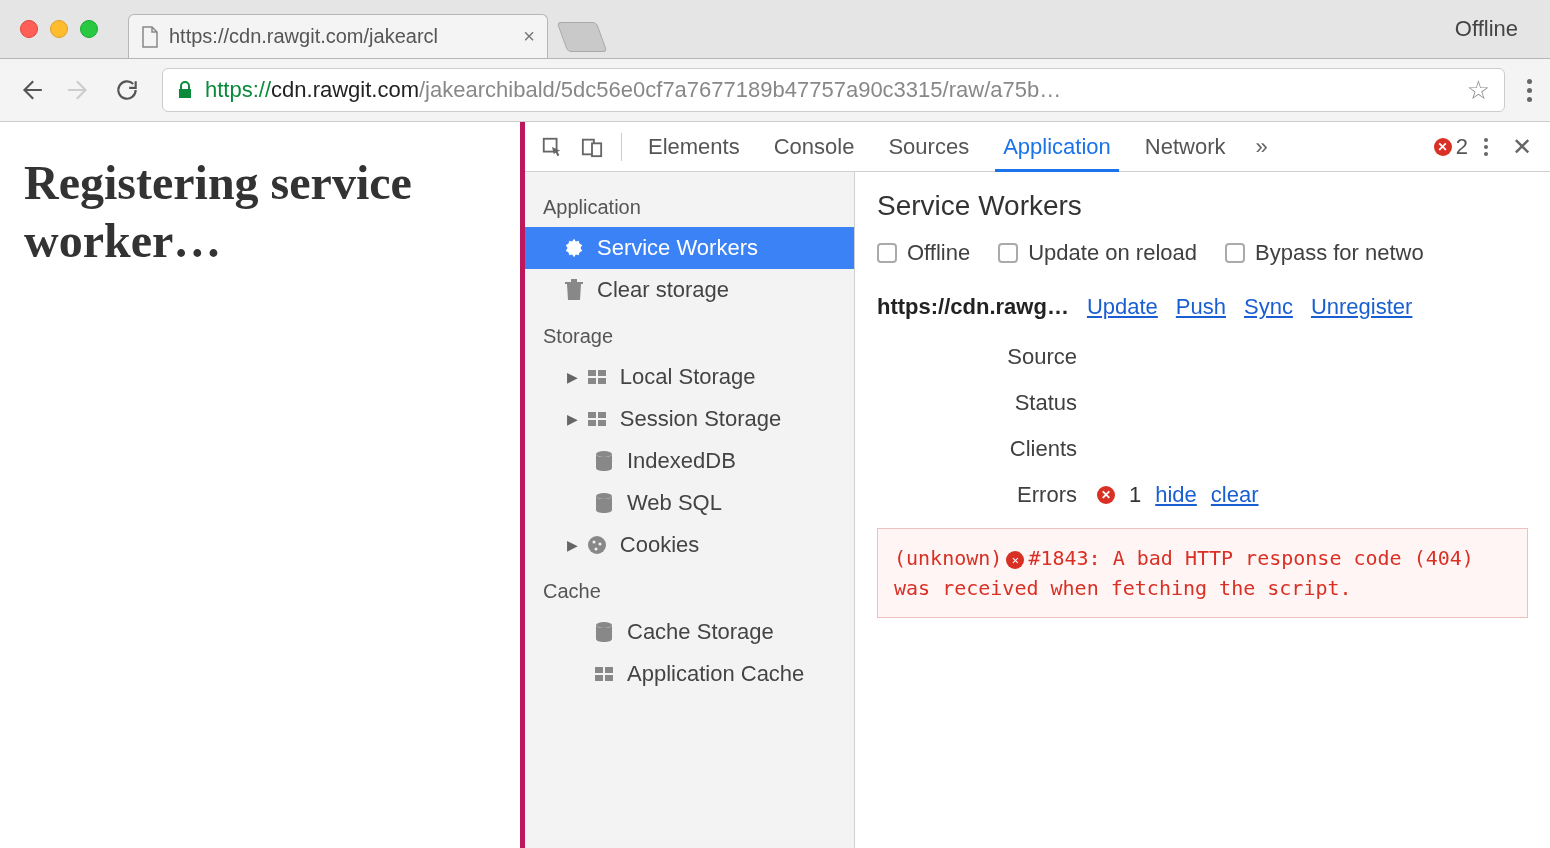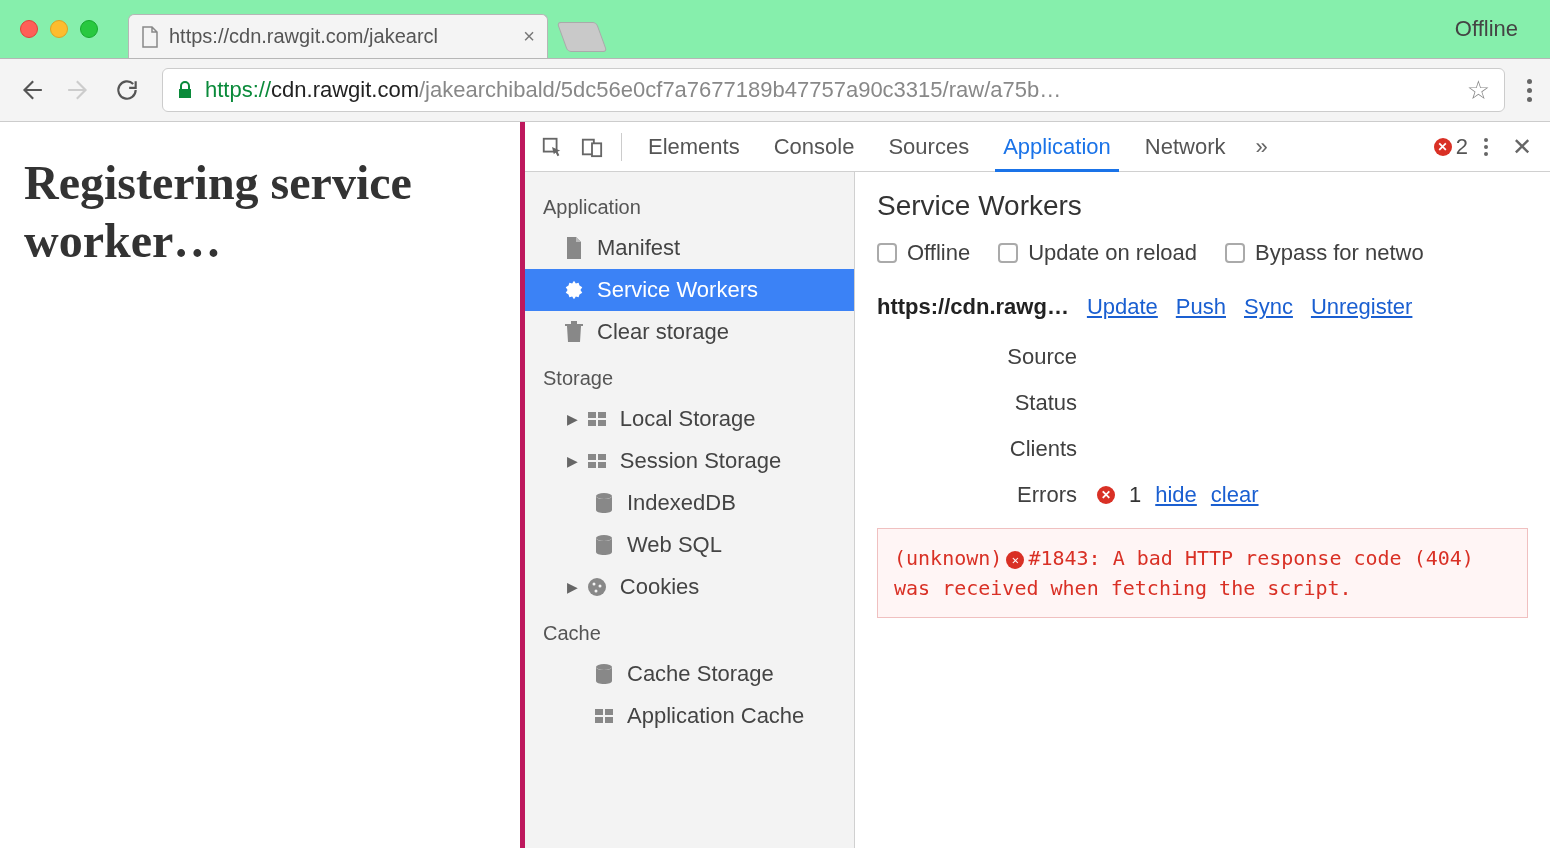--- a/index.html
+++ b/index.html
@@ -1,19 +1,19 @@
 <!DOCTYPE html>
 <html><head>
 <meta charset="utf-8">
 <style>
 * { box-sizing: border-box; margin: 0; padding: 0; }
 body { font-family: -apple-system, BlinkMacSystemFont, "Segoe UI", Helvetica, Arial, sans-serif; font-size: 14px; color: #333; background: #fff; width: 1550px; height: 848px; overflow: hidden; }
 
 
-.chrome { background: #86efac; }
+.chrome { background: #e5e5e5; }
 .tab-bar { display: flex; align-items: flex-end; height: 58px; padding: 0 12px; position: relative; }
 .traffic { display: flex; gap: 12px; align-items: center; padding-left: 8px; padding-bottom: 20px; }
 .tl { width: 18px; height: 18px; border-radius: 50%; }
 .tl.red { background:#ff5f57; border:1px solid #e14137; }
 .tl.yellow { background:#febc2e; border:1px solid #dfa022; }
 .tl.green { background:#28c840; border:1px solid #17a92d; }
 .tab { background:#f4f4f4; border:1px solid #b6b6b6; border-bottom:none; border-radius:6px 6px 0 0; height:44px; display:flex; align-items:center; padding:0 12px; margin-left:30px; min-width:420px; position:relative; }
 .tab .favicon { margin-right:10px; color:#777; }
 .tab .title { font-size:20px; color:#555; white-space:nowrap; overflow:hidden; text-overflow:ellipsis; flex:1; }
 .tab .close { font-size:20px; color:#777; margin-left:8px; }
@@ -170,29 +170,20 @@
           <span></span>
           <span></span>
           <span></span>
         </div>
       <span class="closex">✕</span>
     </div>
 
     <div class="dt-body">
       <div class="dt-side">
         <div class="side-head">Application</div>
-        <div class="side-item">
-          <span class="sicn">
-              <svg width="18" height="22" viewBox="0 0 18 22">
-                <path fill="#888" d="M2 0h9l5 5v17H2z"></path>
-                <path fill="#bbb" d="M11 0v5h5z"></path>
-              </svg>
-            </span>
-          <span>Manifest</span>
-        </div>
         <div class="side-item selected">
           <span class="sicn">
               <svg width="22" height="22" viewBox="0 0 24 24">
                 <path fill="#fff" d="M12 8a4 4 0 1 1 0 8 4 4 0 0 1 0-8zm0-6l2 3 3-1 1 3 3 2-2 3 2 3-3 2-1 3-3-1-2 3-2-3-3 1-1-3-3-2 2-3-2-3 3-2 1-3 3 1z"></path>
               </svg>
             </span>
           <span>Service Workers</span>
         </div>
         <div class="side-item">
           <span class="sicn">

